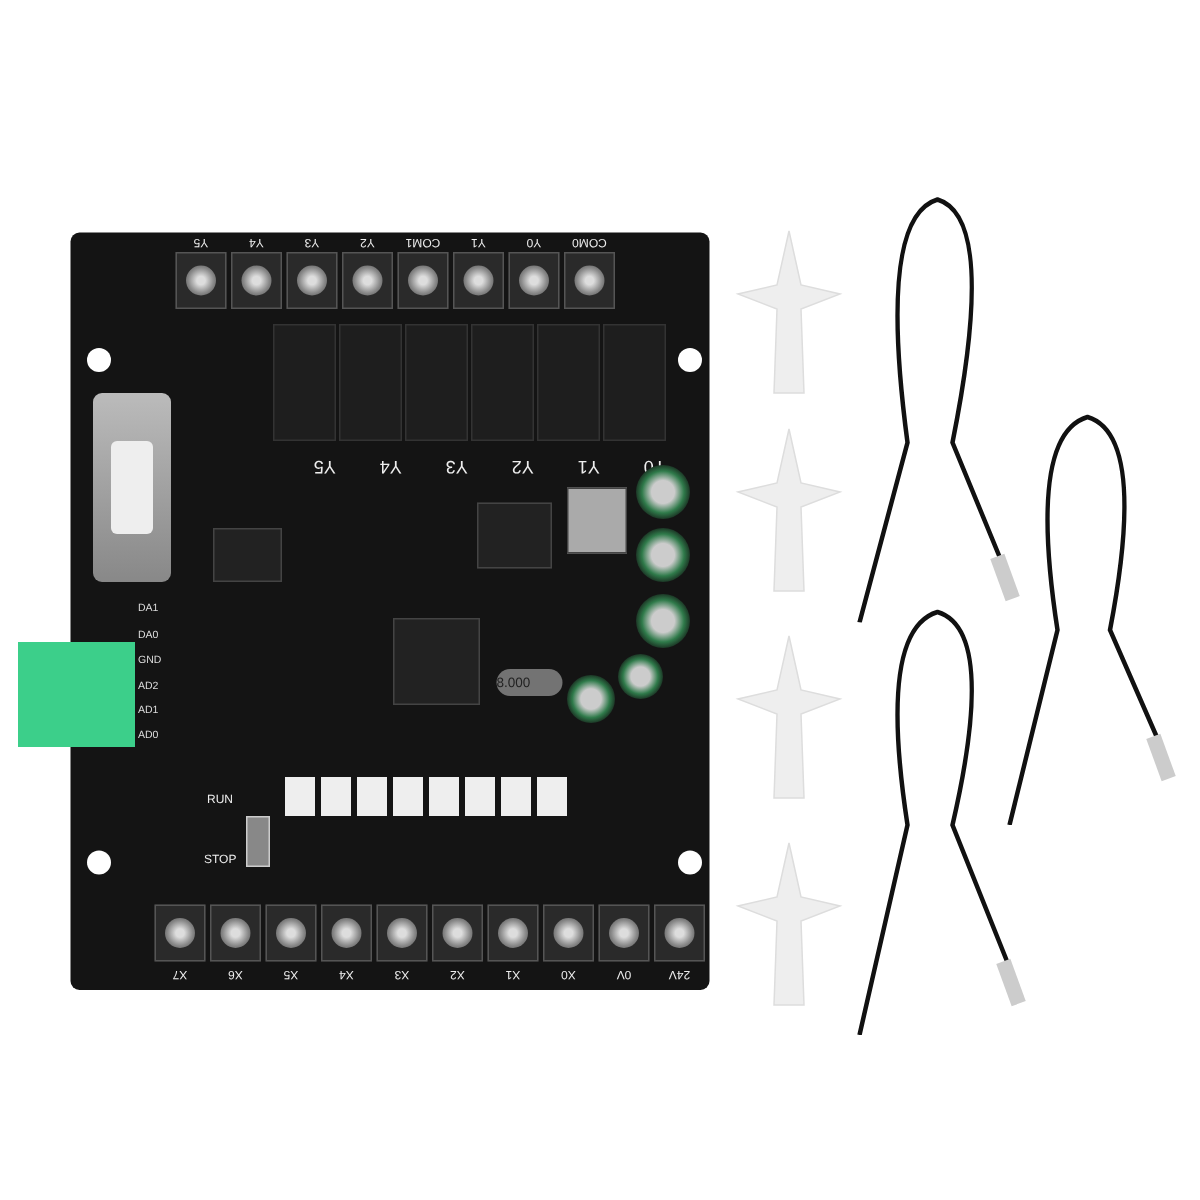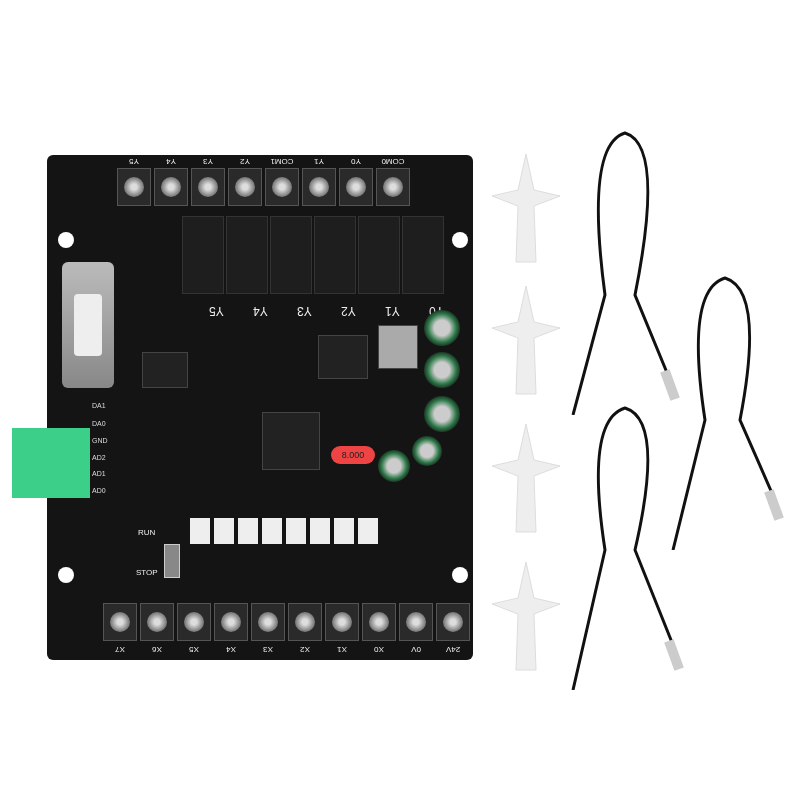--- a/index.html
+++ b/index.html
@@ -12,21 +12,21 @@
   .lbl-row { position:absolute; display:flex; gap:3px; }
   .lbl { width:34px; text-align:center; color:#eee; font-size:8px; }
   .flip { transform:rotate(180deg); }
   .relay { position:absolute; top:216px; width:40px; height:76px; background:#1e1e1e; border:1px solid #333; }
   .db9 { position:absolute; left:62px; top:262px; width:52px; height:126px; background:linear-gradient(#bbb,#888); border-radius:6px; }
   .db9 .in { position:absolute; left:12px; top:32px; width:28px; height:62px; background:#eee; border-radius:4px; }
   .green { position:absolute; left:12px; top:428px; width:78px; height:70px; background:#3ccf8a; }
   .ai { position:absolute; left:92px; color:#ddd; font-size:7px; }
   .chip { position:absolute; background:#222; border:1px solid #444; }
   .cap { position:absolute; border-radius:50%; background:radial-gradient(circle,#ccc 30%,#2f7a4a 55%,#111 80%); }
-  .xtal { position:absolute; left:331px; top:446px; width:44px; height:18px; background:#ef4444; border-radius:9px; color:#222; font-size:9px; text-align:center; line-height:18px; }
+  .xtal { position:absolute; left:331px; top:446px; width:44px; height:18px; background:#737373; border-radius:9px; color:#222; font-size:9px; text-align:left; line-height:18px; }
   .opto { position:absolute; top:518px; width:20px; height:26px; background:#eee; }
   .sw-lbl { position:absolute; color:#eee; font-size:8px; }
   .sw { position:absolute; left:164px; top:544px; width:14px; height:32px; background:#888; border:1px solid #ccc; }
   .clip { position:absolute; left:488px; width:76px; height:118px; }
   .sensor { position:absolute; }
 </style>
 </head>
 <body>
 
 <div class="board"></div>

